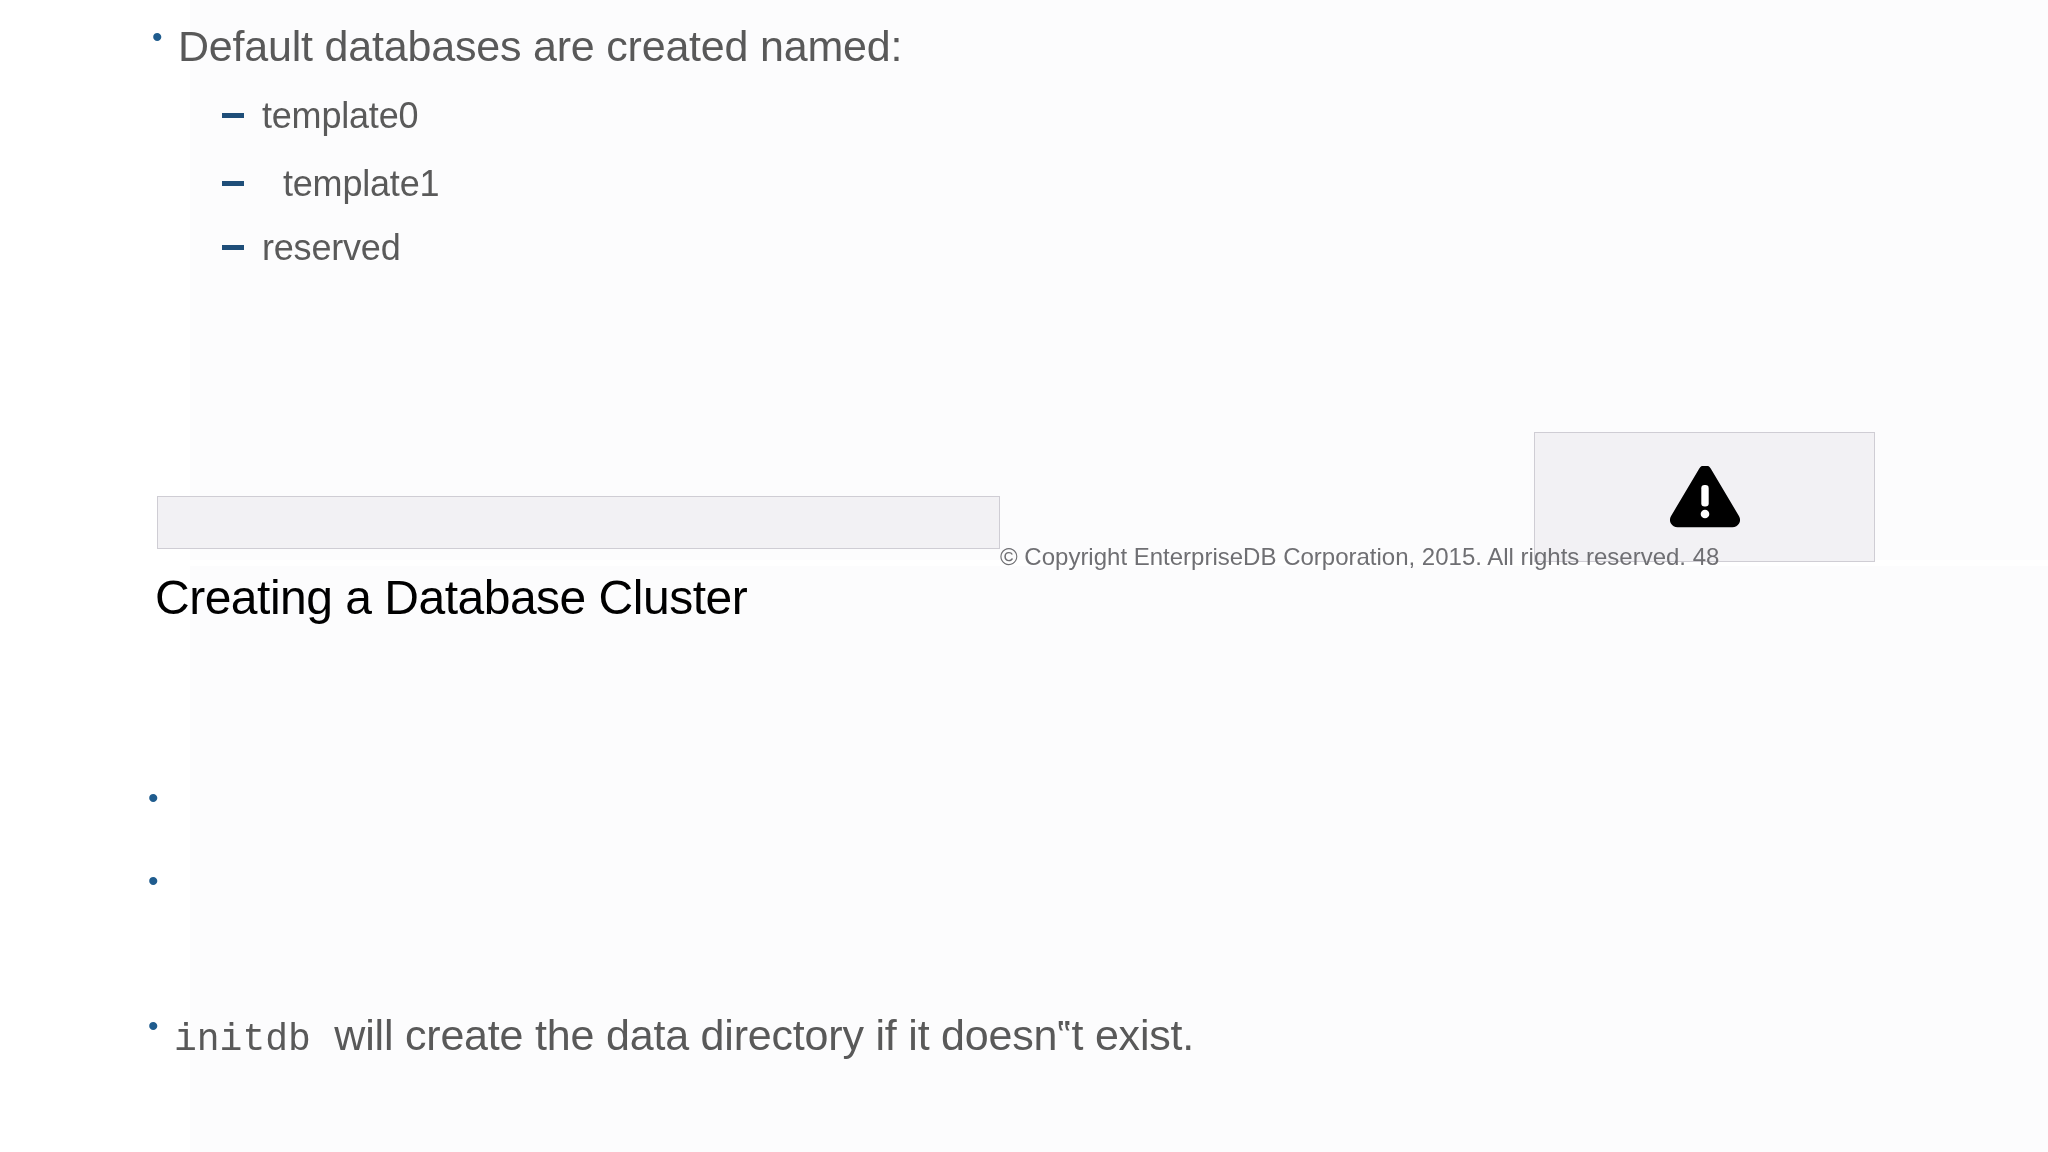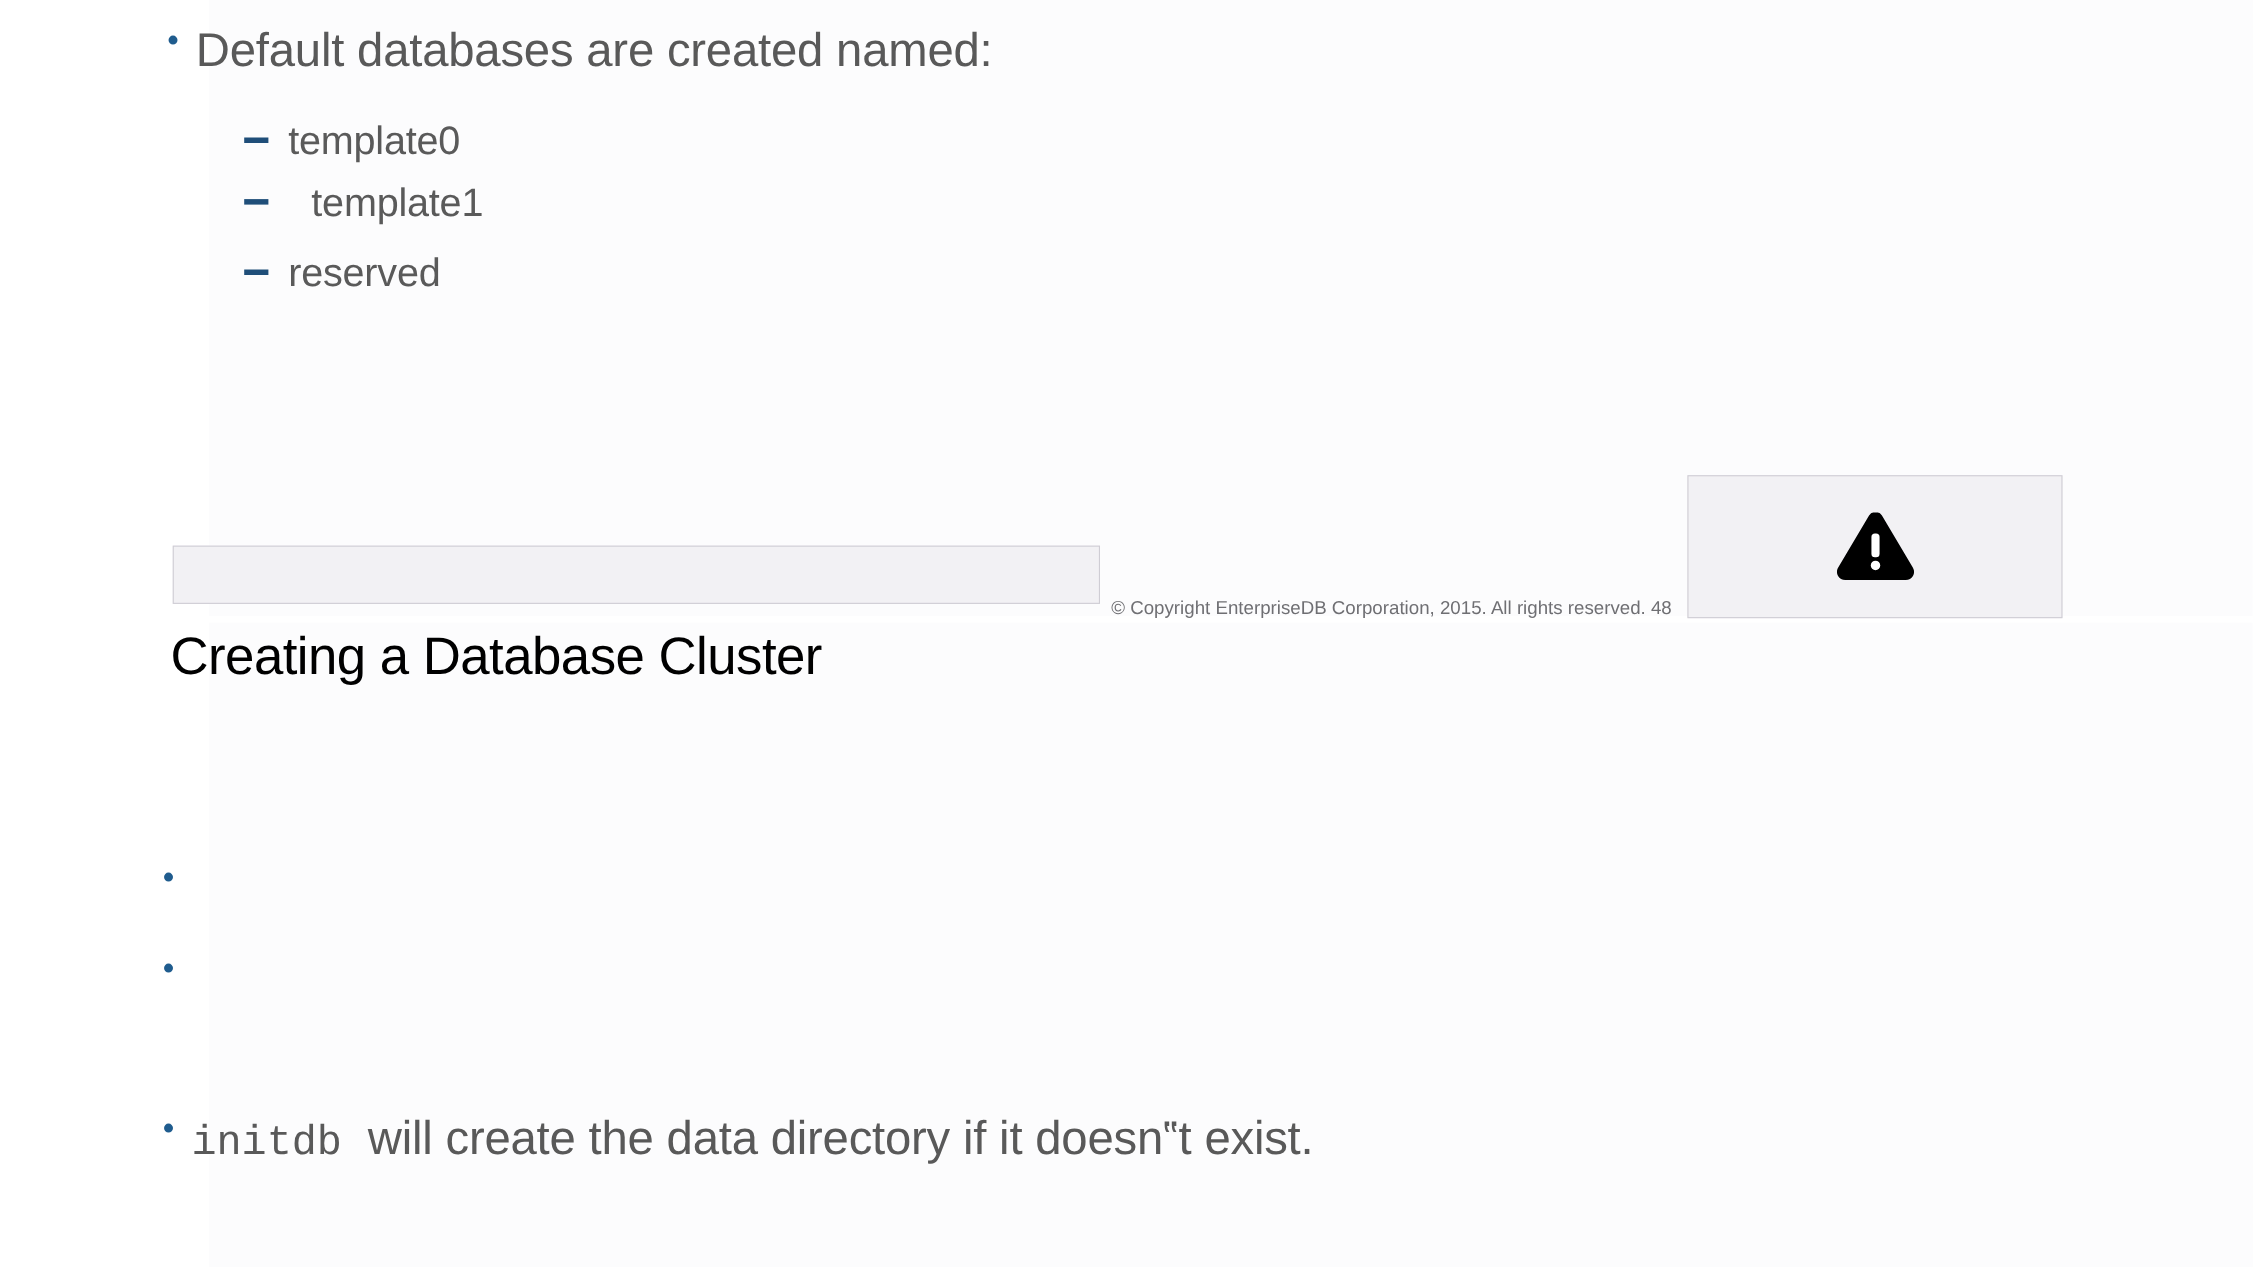--- a/index.html
+++ b/index.html
@@ -70,21 +70,21 @@
   }
   .lvl2-text {
     color: #5a5a5a;
     font-size: 36px;
     line-height: 1.1;
     letter-spacing: -0.2px;
   }
 
   
   #top-bullet { left: 152px; top: 22px; }
-  #sub-0 { left: 222px; top: 108px; }
+  #sub-0 { left: 222px; top: 96px; }
   #sub-1 { left: 222px; top: 164px; gap: 21px; }
   #sub-2 { left: 222px; top: 228px; }
 
   
   .gray-box {
     position: absolute;
     background: #f2f1f4;
     border: 1px solid #cfcdd4;
     box-sizing: border-box;
   }
@@ -106,23 +106,23 @@
     width: 70px;
     height: 62px;
   }
 
   
   #copyright {
     position: absolute;
     left: 1000px;
     top: 543px;
     width: 530px;
-    text-align: center;
+    text-align: left;
     color: #6f6f73;
-    font-size: 17px;
+    font-size: 24px;
     line-height: 1.2;
     white-space: nowrap;
   }
 
   
   #slide-title {
     position: absolute;
     left: 155px;
     top: 572px;
     color: #000000;

